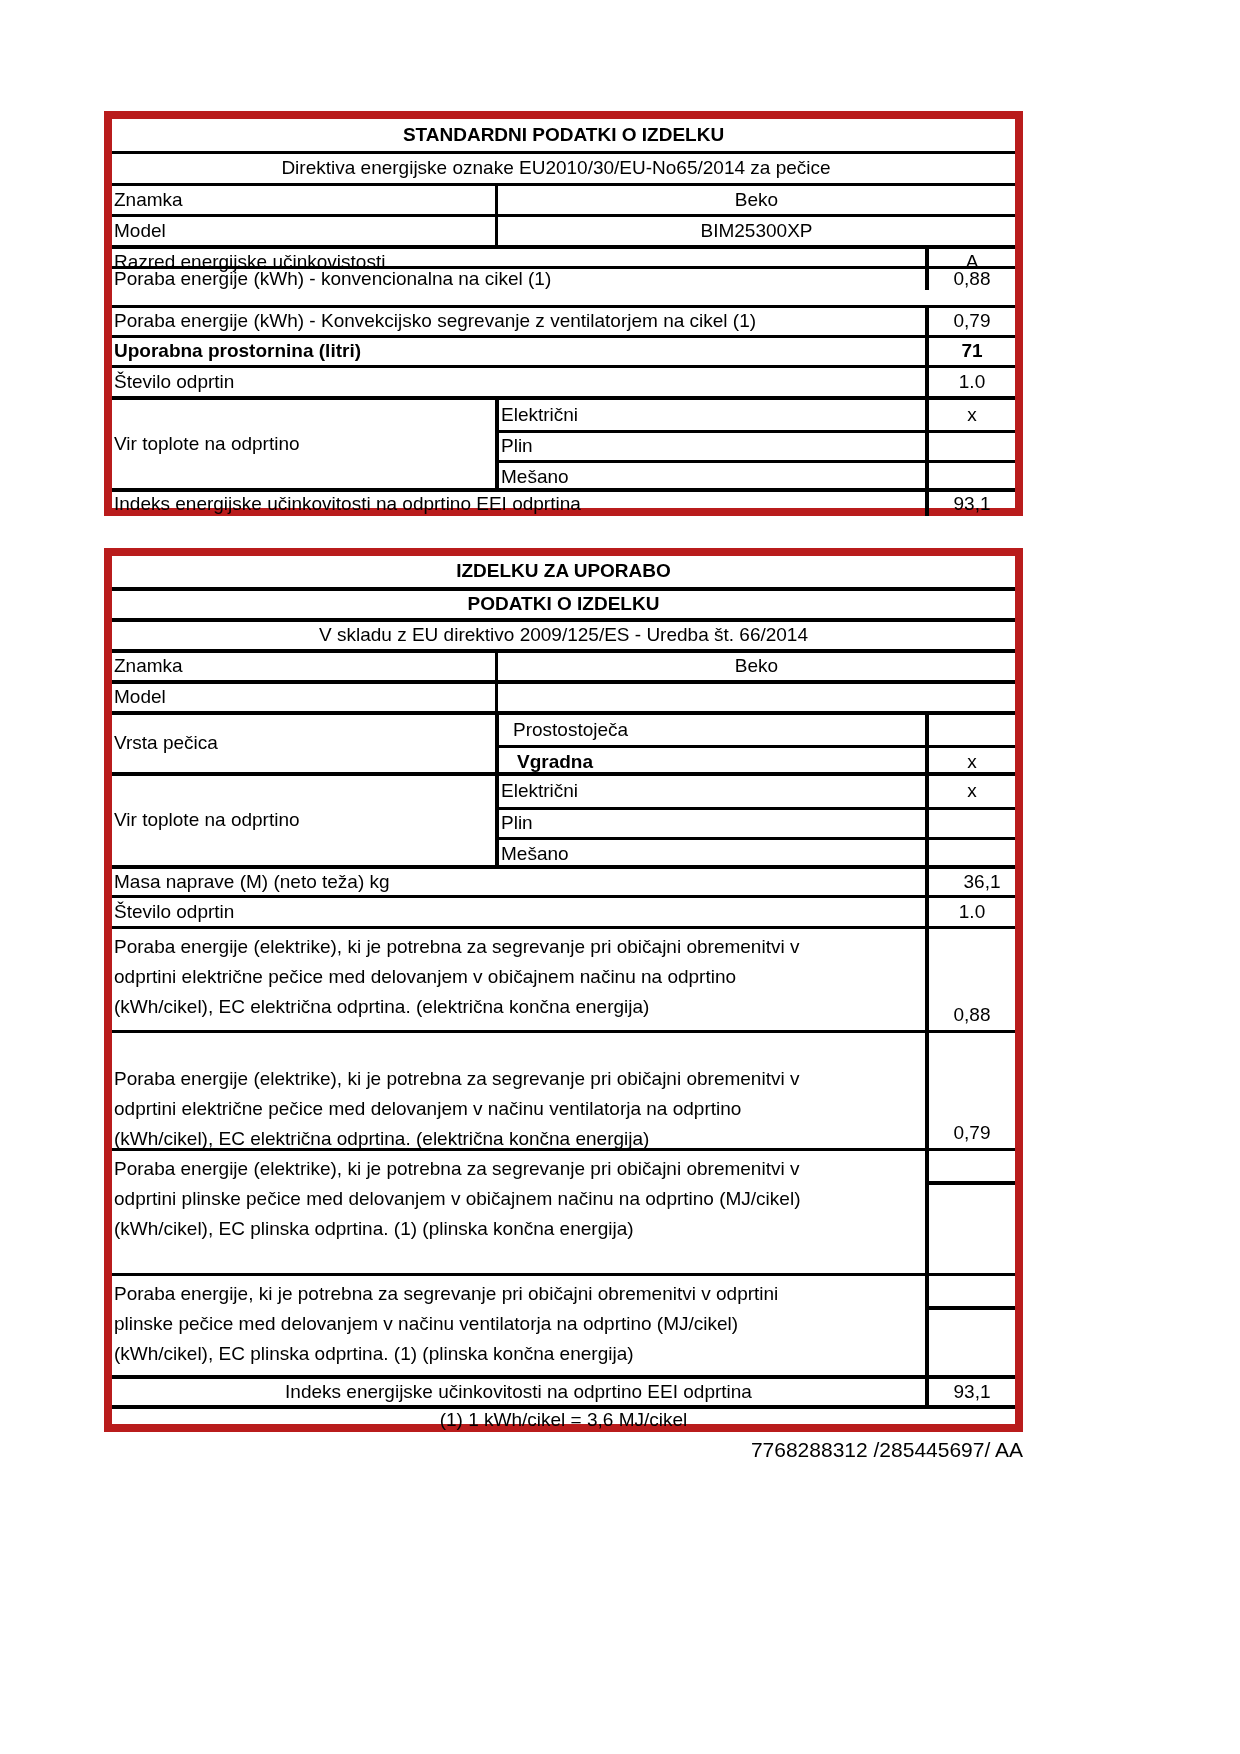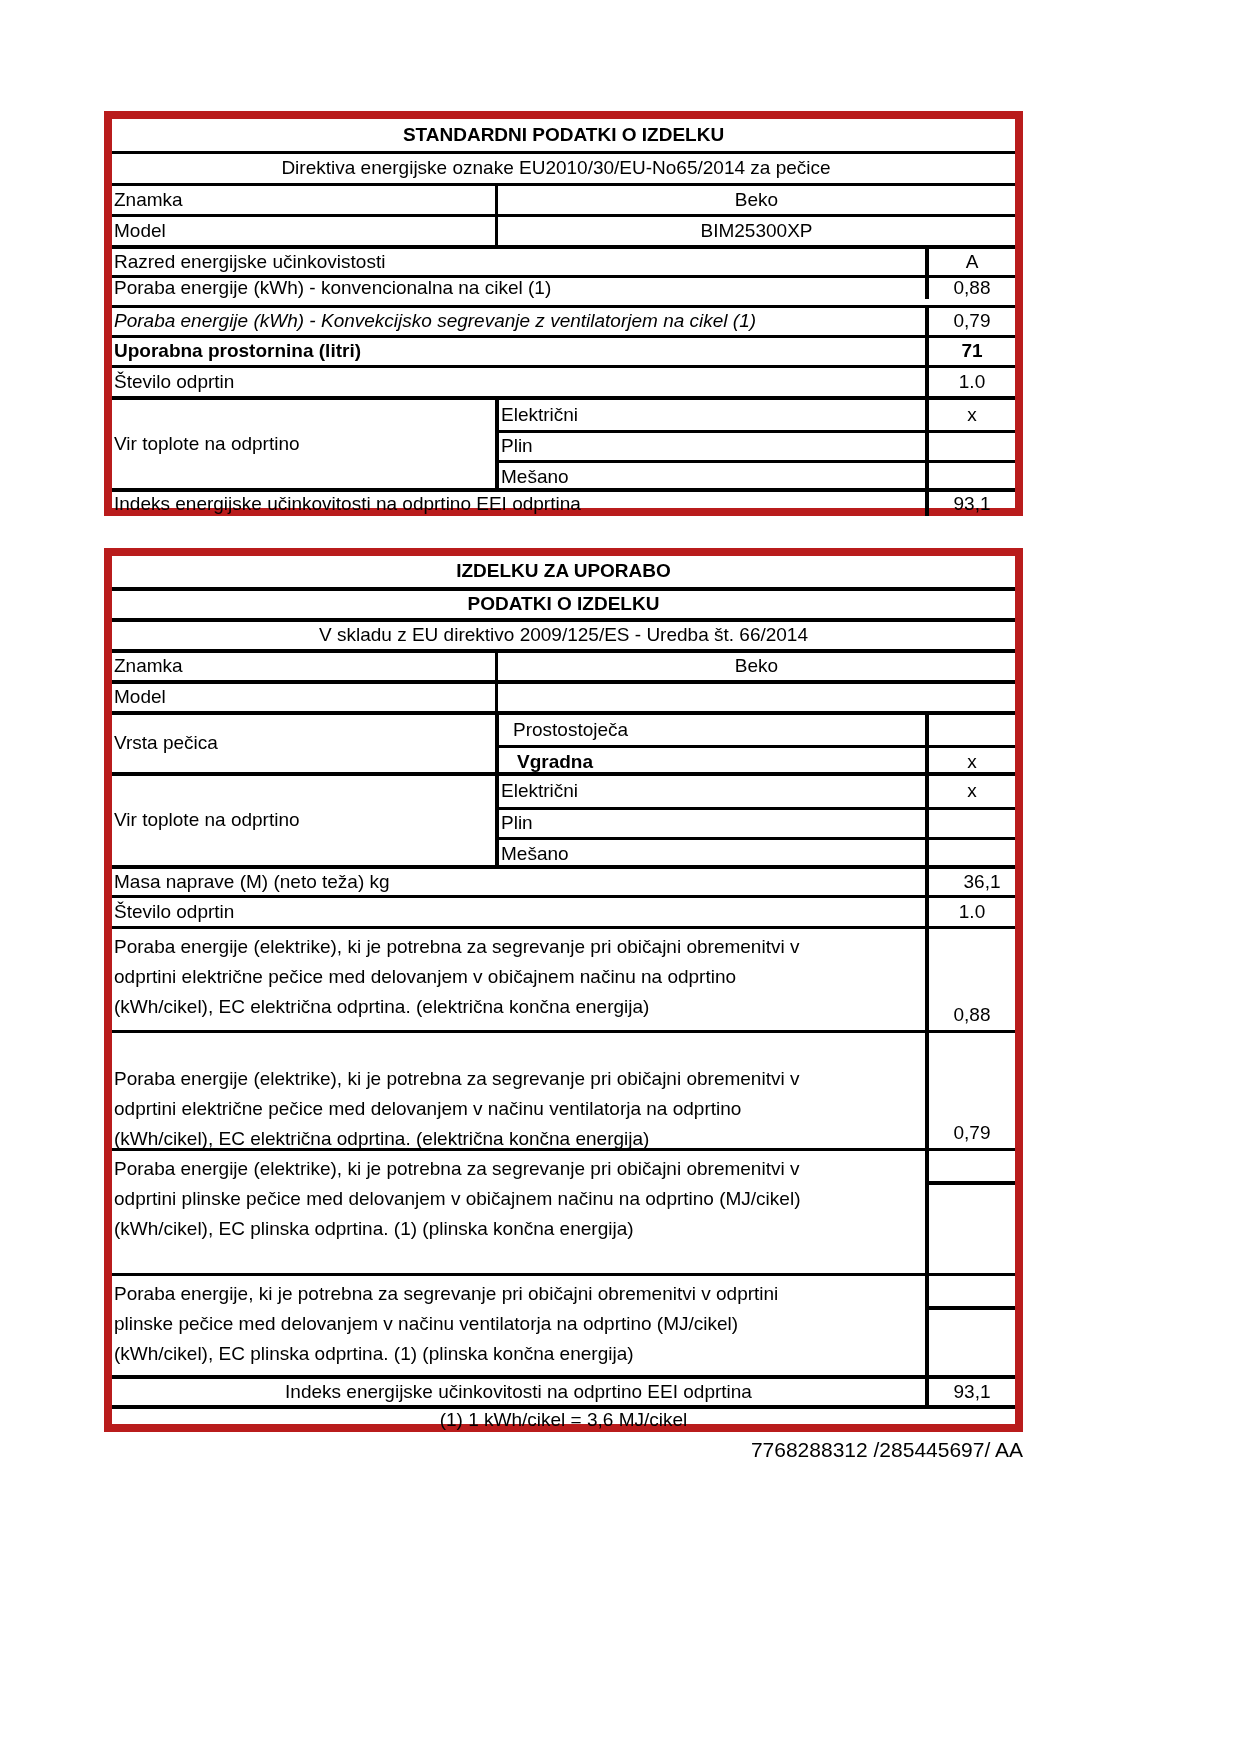--- a/index.html
+++ b/index.html
@@ -31,26 +31,26 @@
     <div class="cell center vline" style="left:383px;right:0;">Beko</div>
   </div>
   <div class="row" style="top:95px;height:31px;">
     <div class="cell left" style="left:0;width:383px;">Model</div>
     <div class="cell center vline" style="left:383px;right:0;">BIM25300XP</div>
   </div>
   <div class="row" style="top:126px;height:30px;border-top-width:4px;">
     <div class="cell left" style="left:0;width:813px;">Razred energijske učinkovistosti</div>
     <div class="cell center vline" style="left:813px;right:0;border-left-width:4px;">A</div>
   </div>
-  <div class="row" style="top:156px;height:24px;">
+  <div class="row" style="top:147px;height:24px;">
     <div class="cell left" style="left:0;width:813px;">Poraba energije (kWh) - konvencionalna na cikel (1)</div>
     <div class="cell center vline" style="left:813px;right:0;border-left-width:4px;">0,88</div>
   </div>
   <div class="row" style="top:186px;height:30px;">
-    <div class="cell left" style="left:0;width:813px;font-style:italic;">Poraba energije (kWh) - Konvekcijsko segrevanje z ventilatorjem na cikel (1)</div>
+    <div class="cell left" style="left:0;width:813px;">Poraba energije (kWh) - Konvekcijsko segrevanje z ventilatorjem na cikel (1)</div>
     <div class="cell center vline" style="left:813px;right:0;border-left-width:4px;">0,79</div>
   </div>
   <div class="row" style="top:216px;height:30px;font-weight:bold;">
     <div class="cell left" style="left:0;width:813px;">Uporabna prostornina (litri)</div>
     <div class="cell center vline" style="left:813px;right:0;border-left-width:4px;">71</div>
   </div>
   <div class="row" style="top:246px;height:31px;">
     <div class="cell left" style="left:0;width:813px;">Število odprtin</div>
     <div class="cell center vline" style="left:813px;right:0;border-left-width:4px;">1.0</div>
   </div>

